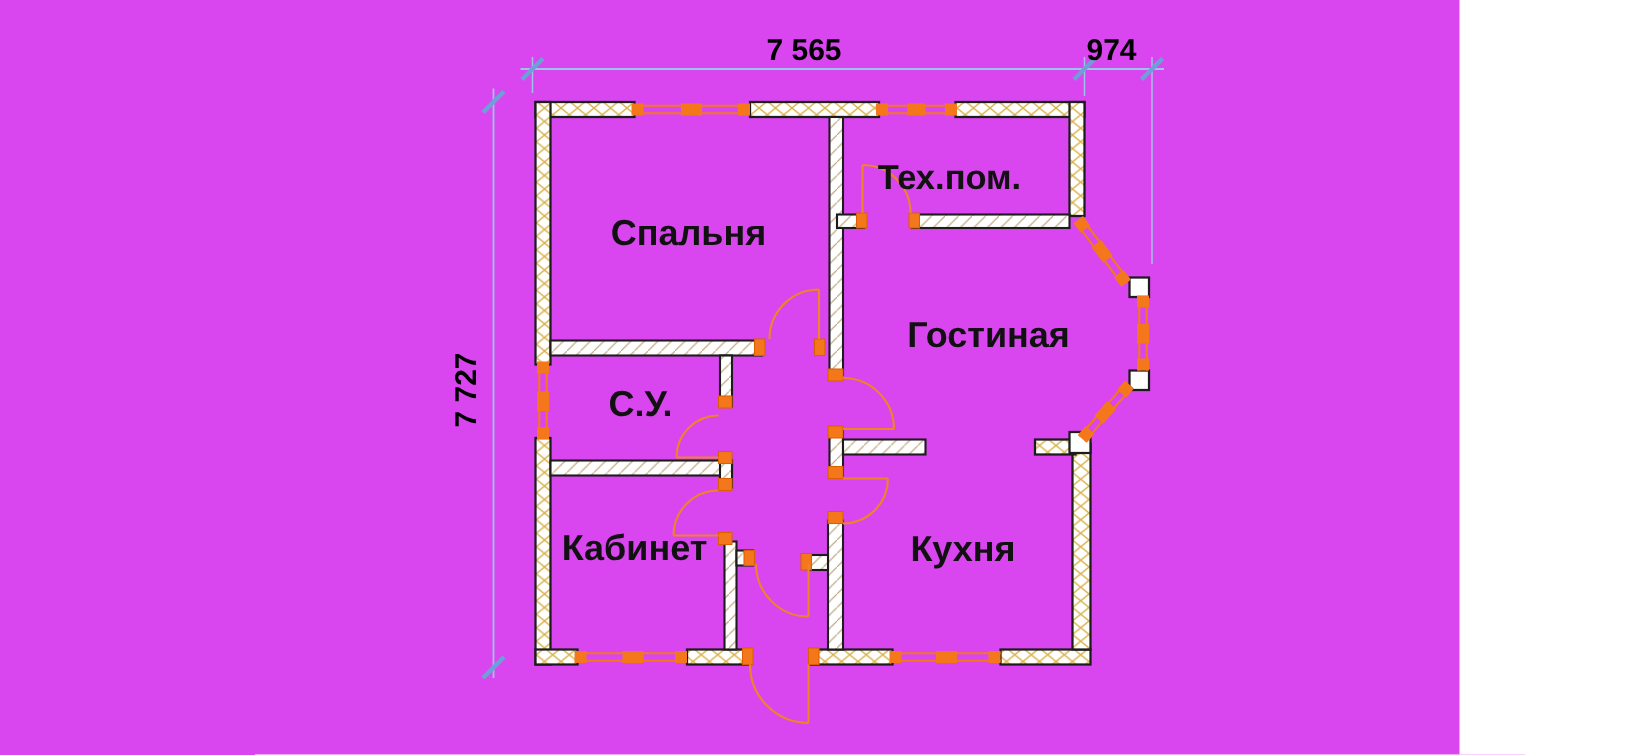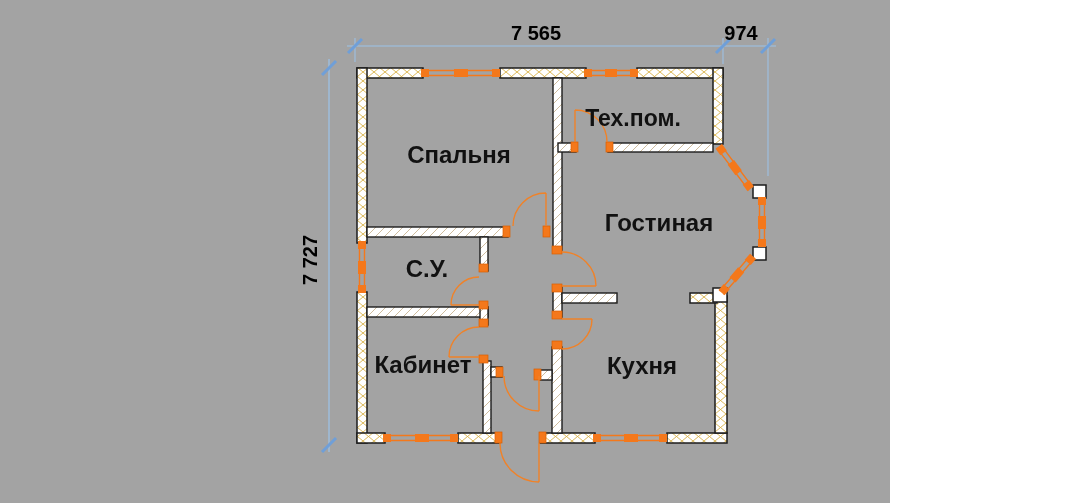--- a/index.html
+++ b/index.html
@@ -1,16 +1,16 @@
 <!DOCTYPE html>
 <html><head>
 <meta charset="utf-8">
 <style>
   html,body{margin:0;padding:0;background:#ffffff;}
-  .canvas{position:relative;width:890px;height:503px;background:#a3a3a3;overflow:hidden;
+  .canvas{position:relative;width:973px;height:503px;background:#d946ef;overflow:hidden;
           font-family:"Liberation Sans",sans-serif;}
   svg{position:absolute;left:0;top:0;}
   text.room{font-family:"Liberation Sans",sans-serif;font-weight:bold;fill:#111;}
   text.dim{font-family:"Liberation Sans",sans-serif;font-weight:bold;fill:#000;font-size:20px;}
 </style>
 </head>
 <body>
 
 <div class="canvas">
 <svg width="1083" height="503" viewBox="0 0 1083 503">

